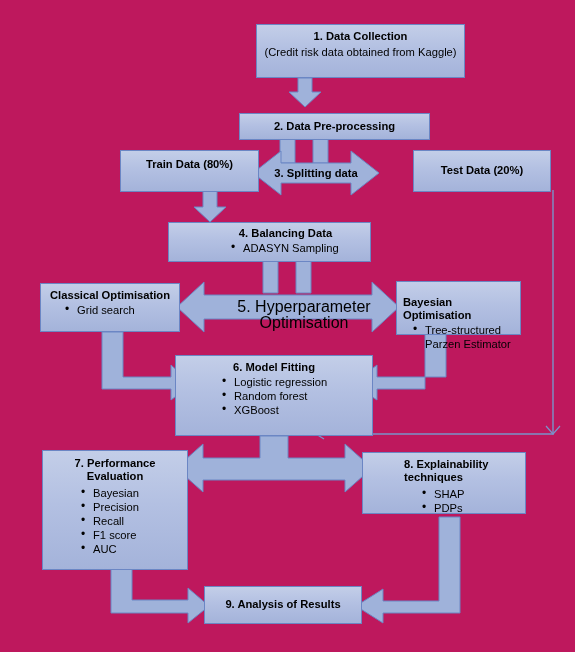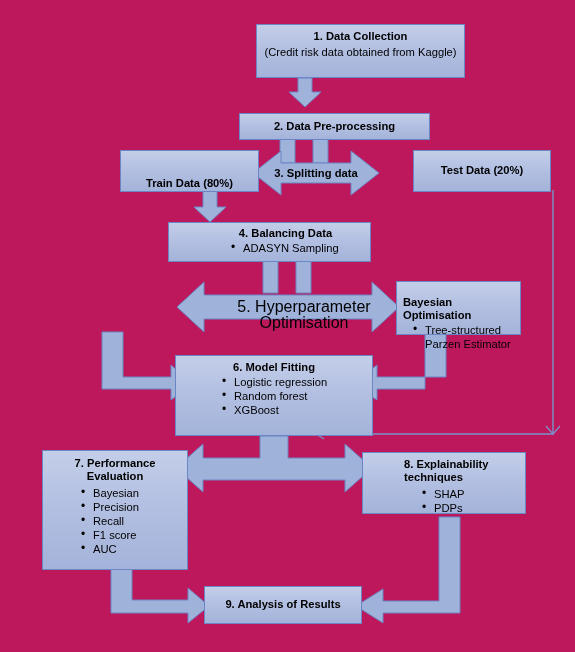--- a/index.html
+++ b/index.html
@@ -149,21 +149,21 @@
     </div>
   </div>
 
   <div class="node" style="left:239px;top:105px;width:191px;height:27px;margin-top:8px;">
     <div class="pad" style="padding-top:6px;">
       <div class="title">2. Data Pre-processing</div>
     </div>
   </div>
 
   <div class="node" style="left:120px;top:150px;width:139px;height:42px;">
-    <div class="pad" style="padding-top:26px;">
+    <div class="pad" style="padding-top:7px;">
       <div class="title">Train Data (80%)</div>
     </div>
   </div>
 
   <div class="node" style="left:413px;top:150px;width:138px;height:42px;">
     <div class="pad" style="padding-top:13px;">
       <div class="title">Test Data (20%)</div>
     </div>
   </div>
 
@@ -174,20 +174,28 @@
 
   <div class="node" style="left:168px;top:222px;width:203px;height:40px;">
     <div class="pad" style="padding-top:4px;margin-left:32px;">
       <div class="title">4. Balancing Data</div>
       <ul style="padding-left:36px;">
         <li>ADASYN Sampling</li>
       </ul>
     </div>
   </div>
 
+  <div class="node" style="left:40px;top:283px;width:140px;height:49px;">
+    <div class="pad" style="padding-top:5px;">
+      <div class="title leftish" style="text-align:center;">Classical Optimisation</div>
+      <ul style="padding-left:30px;">
+        <li>Grid search</li>
+      </ul>
+    </div>
+  </div>
 
   <div style="position:absolute;left:216px;top:299px;width:176px;height:16px;z-index:6;
               font-size:16px;font-weight:normal;text-align:center;line-height:16px;">
     <span>5. Hyperparameter Optimisation</span>
   </div>
 
   <div class="node" style="left:396px;top:281px;width:125px;height:54px;">
     <div class="pad" style="padding-top:14px;">
       <div class="title leftish">Bayesian Optimisation</div>
       <ul style="padding-left:22px;">

